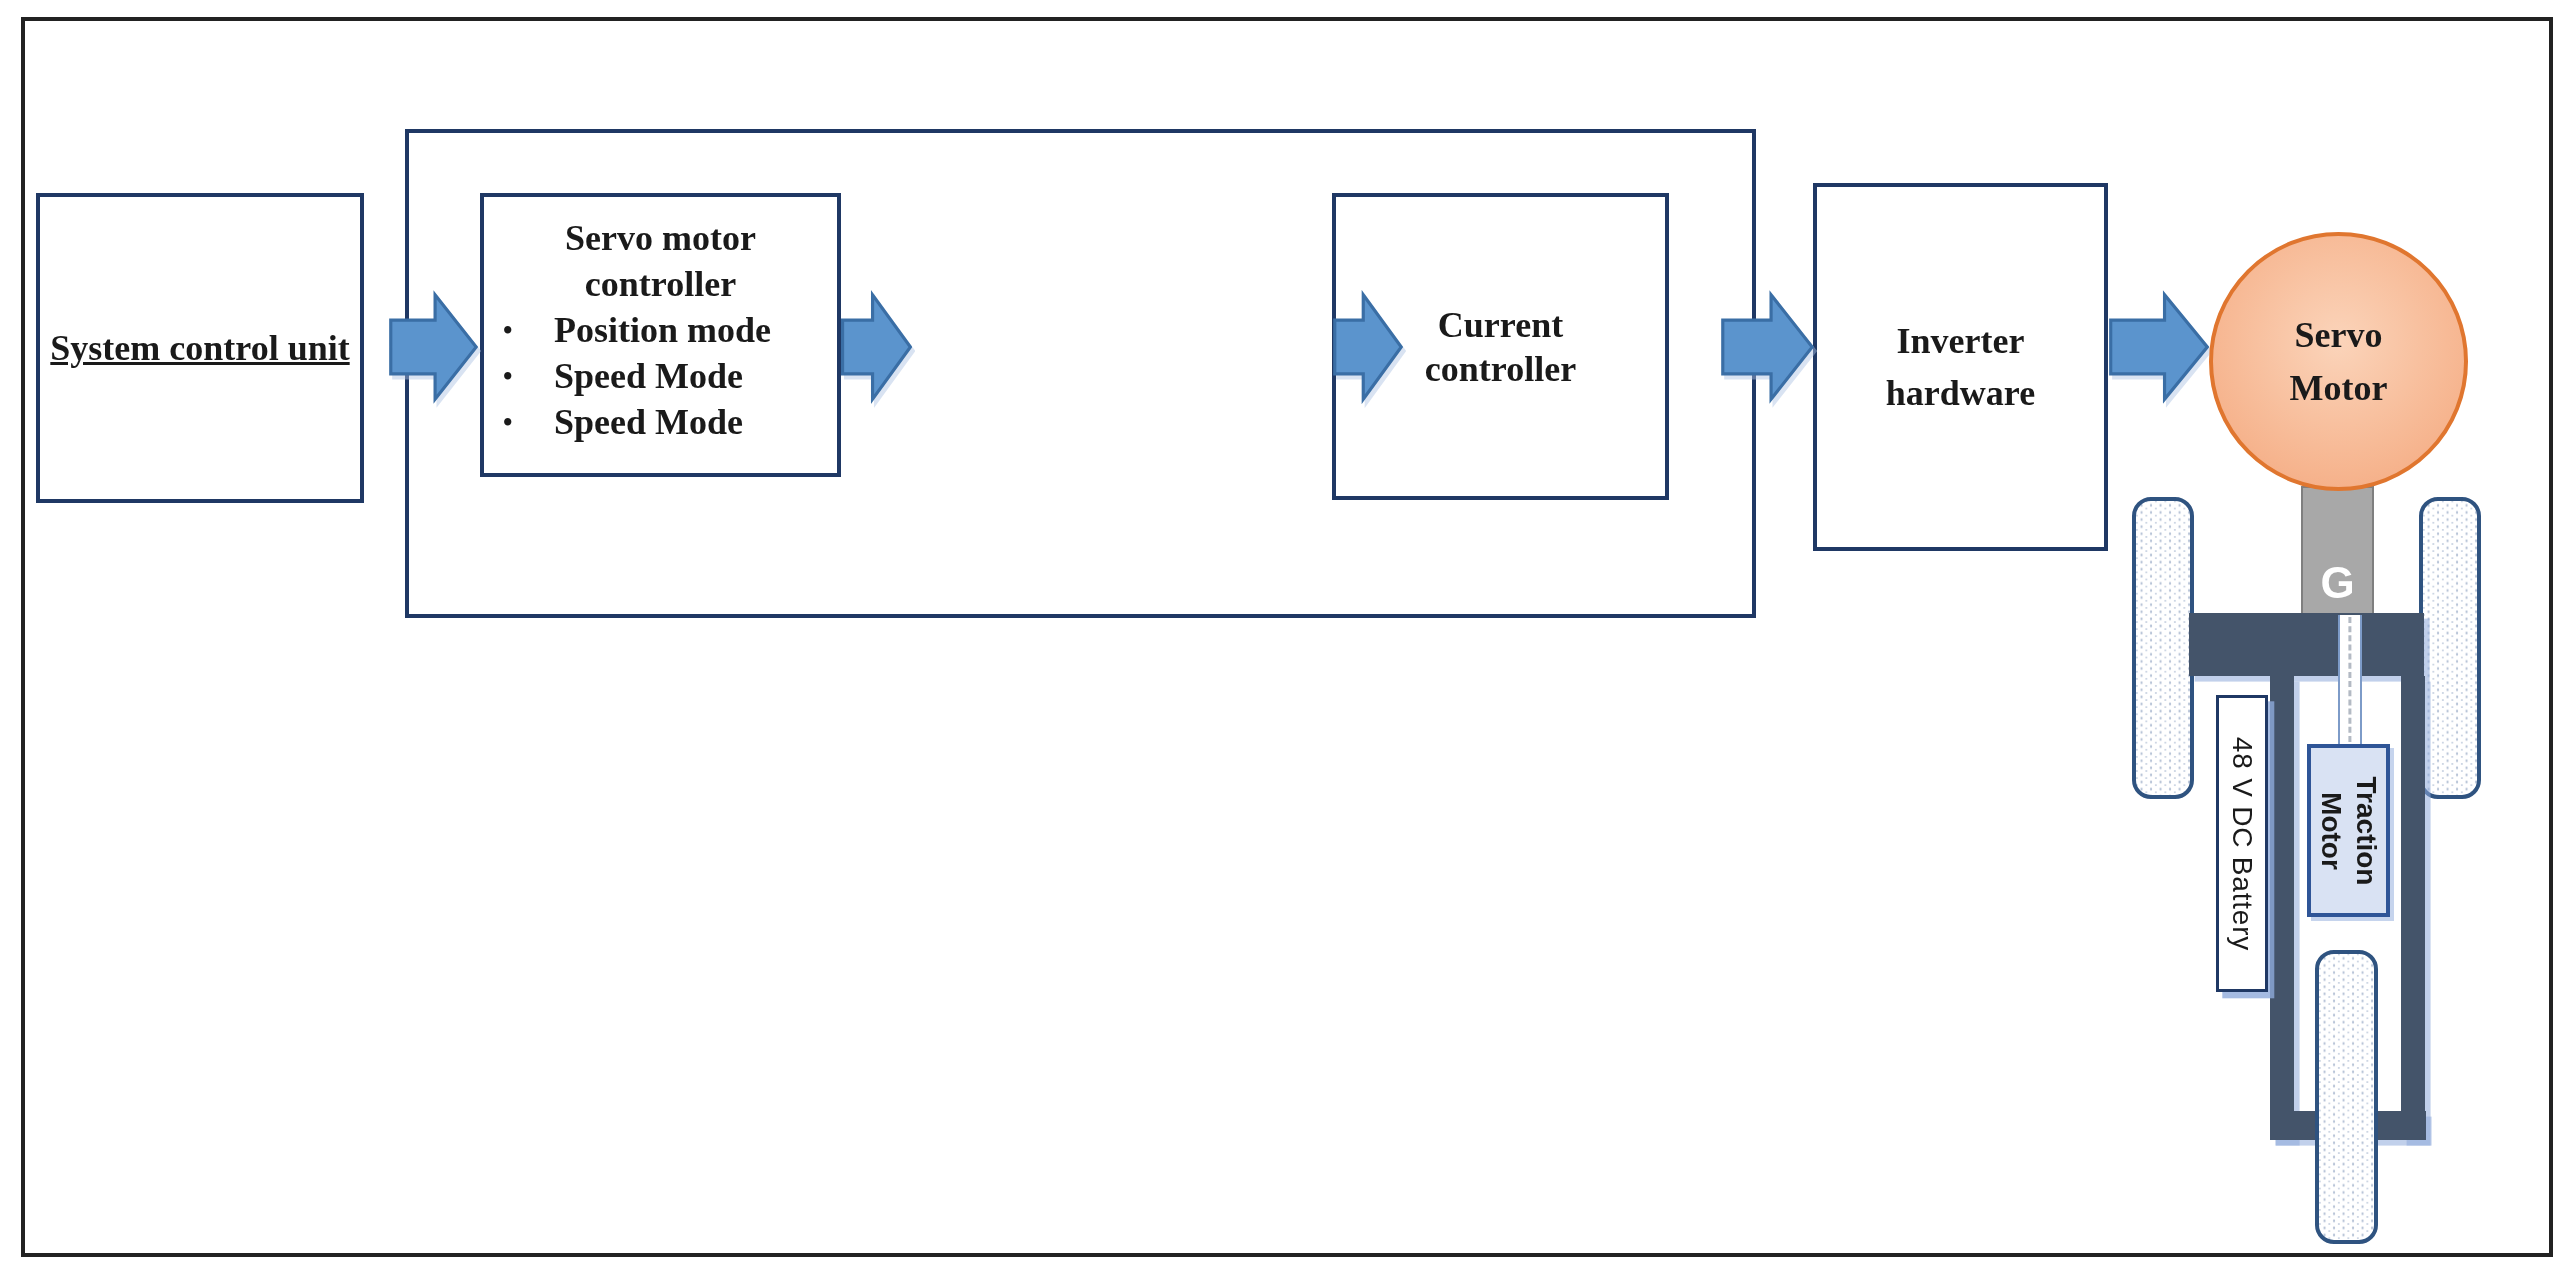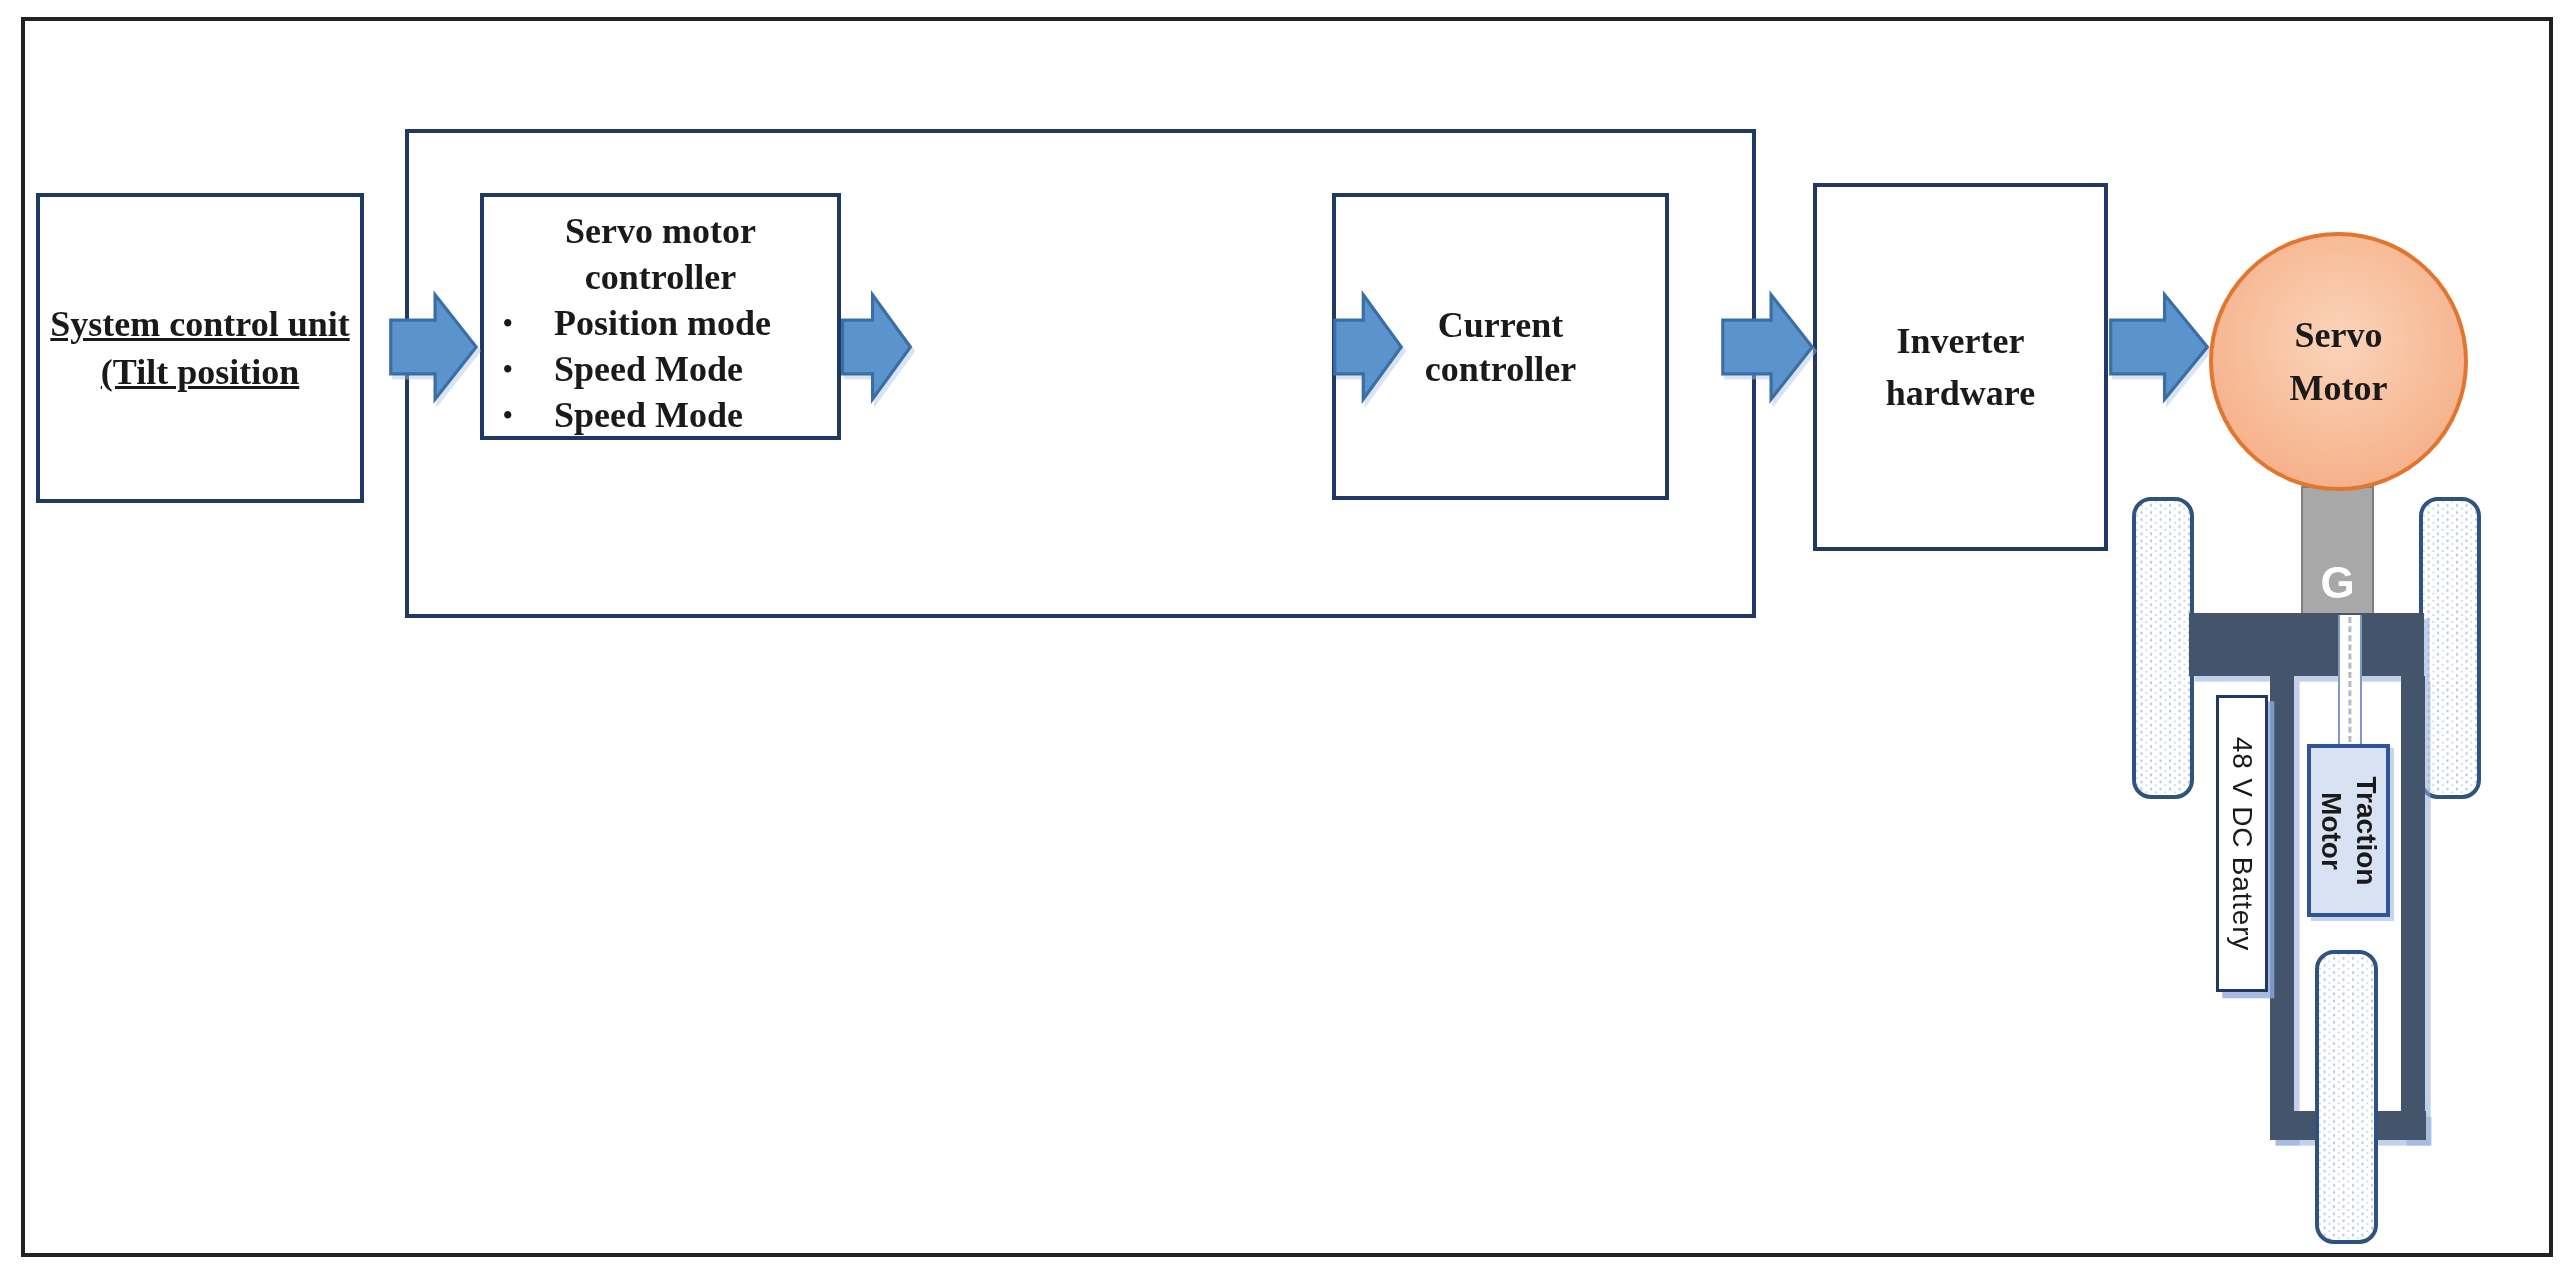--- a/index.html
+++ b/index.html
@@ -8,21 +8,21 @@
   .abs{position:absolute;box-sizing:border-box;}
   
   #outer-frame{left:21.4px;top:16.7px;width:2532px;height:1240px;border:4px solid #222222;background:transparent;}
   
   .dbox{border:4.8px solid #1F3864;background:#ffffff;display:flex;align-items:center;justify-content:center;
         text-align:center;font-weight:bold;font-size:36px;line-height:48px;}
   .thin{border-width:4px;font-weight:normal;}
   
   #loops-container{left:405px;top:129px;width:1351px;height:489px;border:4px solid #1F3864;background:#ffffff;}
   #box-scu{left:36px;top:193px;width:328px;height:310px;text-decoration:underline;}
-  #box-smc{left:480px;top:193px;width:361px;height:247px;display:block;padding-top:11px;}
+  #box-smc{left:480px;top:193px;width:361px;height:284px;display:block;padding-top:18px;}
   #box-smc .ttl{text-align:center;font-size:36px;line-height:46px;font-weight:bold;}
   .mode-row{position:relative;height:46px;line-height:46px;font-size:36px;font-weight:bold;text-align:left;}
   .mode-row .blt{position:absolute;left:19px;top:0;font-size:27px;}
   .mode-row .mtxt{position:absolute;left:70px;top:0;white-space:nowrap;}
   #box-speed{left:913px;top:193px;width:421px;height:307px;padding-bottom:33px;}
   #box-current{left:1332px;top:193px;width:337px;height:307px;line-height:44px;}
   #box-loops{left:480px;top:530px;width:1214px;height:65px;font-size:34px;}
   #box-inverter{left:1813px;top:183px;width:295px;height:368px;line-height:52px;}
   
   .arrow{position:absolute;top:290px;height:114px;filter:drop-shadow(3.2px 4px 0 rgba(170,192,226,.45));}
@@ -63,21 +63,20 @@
 
 <div id="stage">
 
   <div id="outer-frame" class="abs"></div>
 
   <div id="loops-container" class="abs"></div>
 
   <div id="box-scu" class="abs dbox">
     <div>
       <div>System control unit</div>
-      <div>(Tilt position</div>
     </div>
   </div>
 
   <div id="box-smc" class="abs dbox">
     <div class="ttl">
       <div>Servo motor</div>
       <div>controller</div>
     </div>
     <div class="mode-row">
       <span class="blt">•</span>

